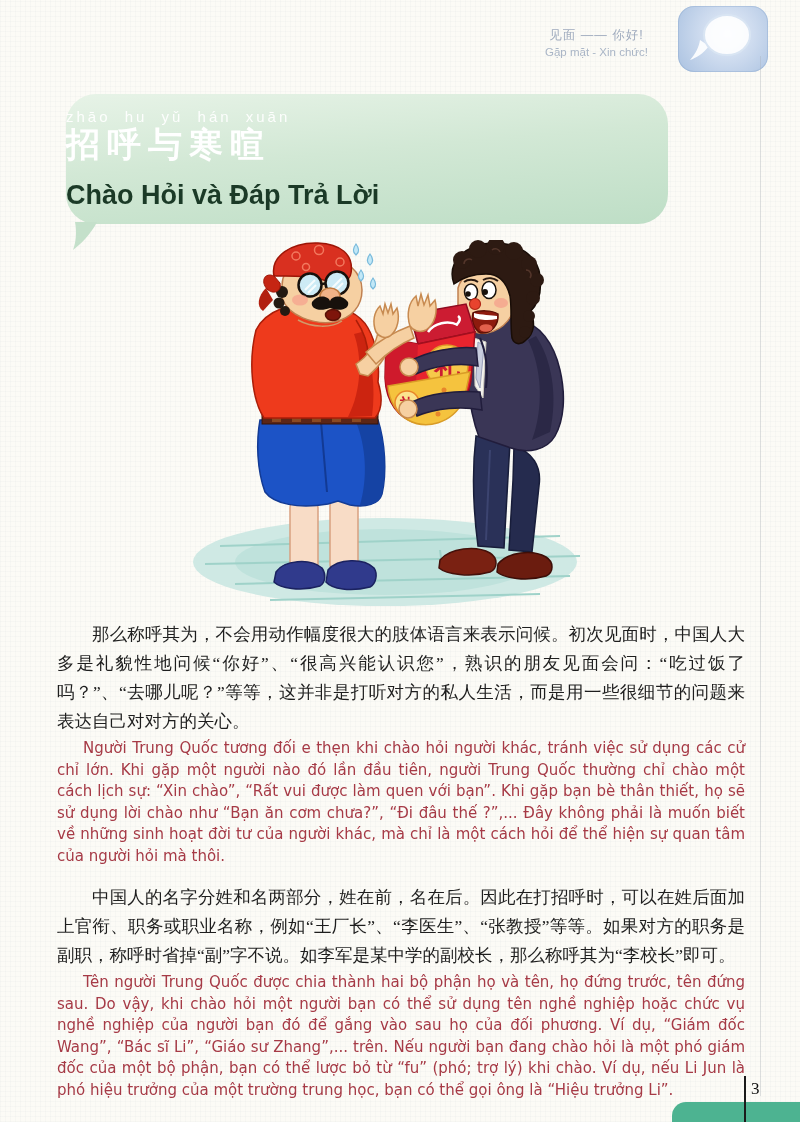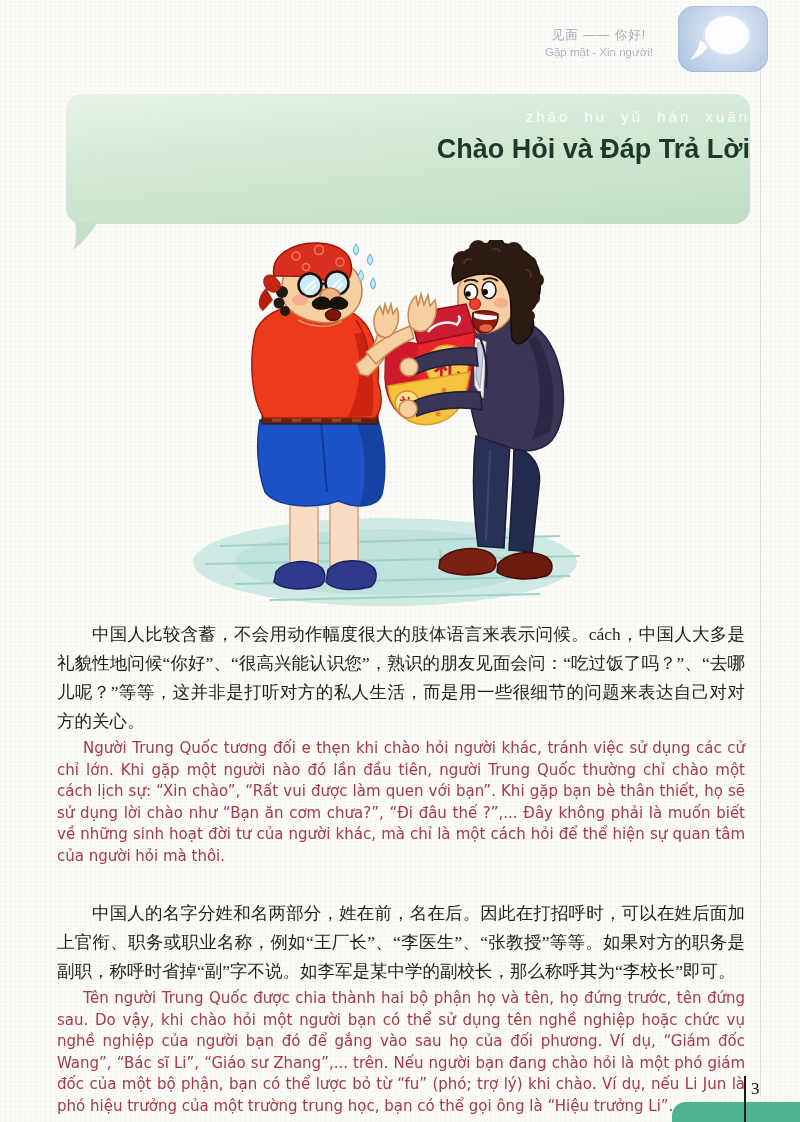--- a/index.html
+++ b/index.html
@@ -13,69 +13,70 @@
         overflow:hidden;}
   
   .corner-note{position:absolute;left:545px;top:27px;line-height:17px;}
   .corner-note .zh{font-size:12.5px;color:#9fabbe;letter-spacing:1px;text-align:center;}
   .corner-note .vi{font-size:11.5px;color:#a9b5c6;}
   
   .corner-icon{position:absolute;left:678px;top:6px;width:90px;height:66px;border-radius:16px;
        background:radial-gradient(circle at 55% 42%, #e7effa 0%, #ccdaee 45%, #a9c1e0 100%);
        box-shadow:inset 0 0 0 1px rgba(130,160,200,0.35);}
   
-  .title-bubble{position:absolute;left:66px;top:94px;width:684px;height:130px;border-radius:16px;
+  .title-bubble{position:absolute;left:66px;top:94px;width:602px;height:130px;border-radius:30px;
        background:linear-gradient(175deg,#e7f3e7 0%,#d2e8d5 45%,#bedec6 100%);
-       text-align:right;}
+       text-align:left;}
   .title-bubble .tail{position:absolute;left:4px;bottom:-27px;width:36px;height:29px;}
   .pinyin{padding-top:14px;font-size:15px;color:rgba(255,255,255,0.92);
           letter-spacing:3px;word-spacing:7px;}
   .cn-title{font-size:34px;line-height:38px;font-weight:700;color:#ffffff;letter-spacing:7px;}
-  .vi-title{margin-top:9px;font-size:27px;font-weight:600;color:#1b3a27;}
+  .vi-title{margin-top:17px;font-size:27px;font-weight:600;color:#1b3a27;}
   
   .illustration{position:absolute;left:180px;top:240px;width:440px;height:380px;}
   
   .text-block{position:absolute;left:57px;top:620px;width:688px;}
   .para{margin:0;text-align:justify;}
   .para.zh{font-family:"Liberation Serif","DejaVu Serif",serif;font-size:17.5px;line-height:29px;
            color:#1e1e1e;text-indent:35px;}
   .para.vi{font-family:"DejaVu Sans","Liberation Sans",sans-serif;font-size:15px;line-height:21.5px;
            color:#a63a46;text-indent:26px;}
   .gap-sm{margin-top:2px;}
-  .gap-lg{margin-top:32px;}
+  .gap-lg{margin-top:16px;}
   
   .edge-line{position:absolute;left:760px;top:56px;width:1px;height:1040px;
              background:rgba(165,170,176,0.32);}
   
   .pagenum-rule{position:absolute;left:744px;top:1076px;width:2px;height:46px;background:#1b1b1b;z-index:3;}
   .pagenum{position:absolute;left:751px;top:1079px;font-family:"Liberation Serif",serif;
            font-size:17px;color:#111;z-index:3;}
   .footer-bar{position:absolute;left:672px;top:1102px;width:128px;height:22px;
               background:#4db391;border-radius:14px 0 0 0;z-index:2;}
 </style>
 </head>
 <body>
 
 <div class="page">
 
   <div class="corner-note">
     <div class="zh">见面 —— 你好!</div>
-    <div class="vi">Gặp mặt - Xin người!</div>
+    <div class="vi">Gặp mặt - Xin chức!</div>
   </div>
 
   <div class="corner-icon">
     <svg width="90" height="66" viewBox="0 0 90 66">
       <ellipse cx="49" cy="29" rx="23" ry="20" fill="#ffffff" opacity="0.9"></ellipse>
       <path d="M31,40 C25,48 18,52 12,54 C18,47 21,41 22,34 Z" fill="#ffffff" opacity="0.9"></path>
       <ellipse cx="49" cy="29" rx="23" ry="20" fill="none" stroke="#d9e5f3" stroke-width="2"></ellipse>
     </svg>
   </div>
 
   <div class="title-bubble">
     <div class="pinyin">zhāo hu yǔ hán xuān</div>
+    <div class="cn-title">招呼与寒暄</div>
     <div class="vi-title">Chào Hỏi và Đáp Trả Lời</div>
     <svg class="tail" viewBox="0 0 36 29">
       <path d="M3,28 C11,22 21,12 27,0 L5,0 C7,10 6,20 3,28 Z" fill="#c4e0ca"></path>
     </svg>
   </div>
 
   <svg class="illustration" viewBox="0 0 440 380">
 
     <g>
       <ellipse cx="205" cy="322" rx="192" ry="44" fill="#cfe9e4"></ellipse>
@@ -216,21 +217,21 @@
 
     <g fill="#c2e8f7" stroke="#79badb" stroke-width="1.2">
       <path d="M176,4 C179,8 180,12 176,15 C172,12 173,8 176,4 Z"></path>
       <path d="M190,14 C193,18 194,22 190,25 C186,22 187,18 190,14 Z"></path>
       <path d="M181,30 C184,34 185,38 181,41 C177,38 178,34 181,30 Z"></path>
       <path d="M193,38 C196,42 197,46 193,49 C189,46 190,42 193,38 Z"></path>
     </g>
   </svg>
 
   <main class="text-block">
-    <p class="para zh">中国人比较含蓄，不会用动作幅度很大的肢体语言来表示问候。cách，中国人大多是礼貌性地问候“你好”、“很高兴能认识您”，熟识的朋友见面会问：“吃过饭了吗？”、“去哪儿呢？”等等，这并非是打听对方的私人生活，而是用一些很细节的问题来表达自己对对方的关心。</p>
+    <p class="para zh">那么称呼其为，不会用动作幅度很大的肢体语言来表示问候。初次见面时，中国人大多是礼貌性地问候“你好”、“很高兴能认识您”，熟识的朋友见面会问：“吃过饭了吗？”、“去哪儿呢？”等等，这并非是打听对方的私人生活，而是用一些很细节的问题来表达自己对对方的关心。</p>
     <p class="para vi gap-sm">Người Trung Quốc tương đối e thẹn khi chào hỏi người khác, tránh việc sử dụng các cử chỉ lớn. Khi gặp một người nào đó lần đầu tiên, người Trung Quốc thường chỉ chào một cách lịch sự: “Xin chào”, “Rất vui được làm quen với bạn”. Khi gặp bạn bè thân thiết, họ sẽ sử dụng lời chào như “Bạn ăn cơm chưa?”, “Đi đâu thế ?”,... Đây không phải là muốn biết về những sinh hoạt đời tư của người khác, mà chỉ là một cách hỏi để thể hiện sự quan tâm của người hỏi mà thôi.</p>
     <p class="para zh gap-lg">中国人的名字分姓和名两部分，姓在前，名在后。因此在打招呼时，可以在姓后面加上官衔、职务或职业名称，例如“王厂长”、“李医生”、“张教授”等等。如果对方的职务是副职，称呼时省掉“副”字不说。如李军是某中学的副校长，那么称呼其为“李校长”即可。</p>
     <p class="para vi gap-sm">Tên người Trung Quốc được chia thành hai bộ phận họ và tên, họ đứng trước, tên đứng sau. Do vậy, khi chào hỏi một người bạn có thể sử dụng tên nghề nghiệp hoặc chức vụ nghề nghiệp của người bạn đó để gắng vào sau họ của đối phương. Ví dụ, “Giám đốc Wang”, “Bác sĩ Li”, “Giáo sư Zhang”,... trên. Nếu người bạn đang chào hỏi là một phó giám đốc của một bộ phận, bạn có thể lược bỏ từ “fu” (phó; trợ lý) khi chào. Ví dụ, nếu Li Jun là phó hiệu trưởng của một trường trung học, bạn có thể gọi ông là “Hiệu trưởng Li”.</p>
   </main>
 
   <div class="edge-line"></div>
 
   <div class="pagenum-rule"></div>
   <div class="pagenum">3</div>
   <div class="footer-bar"></div>

